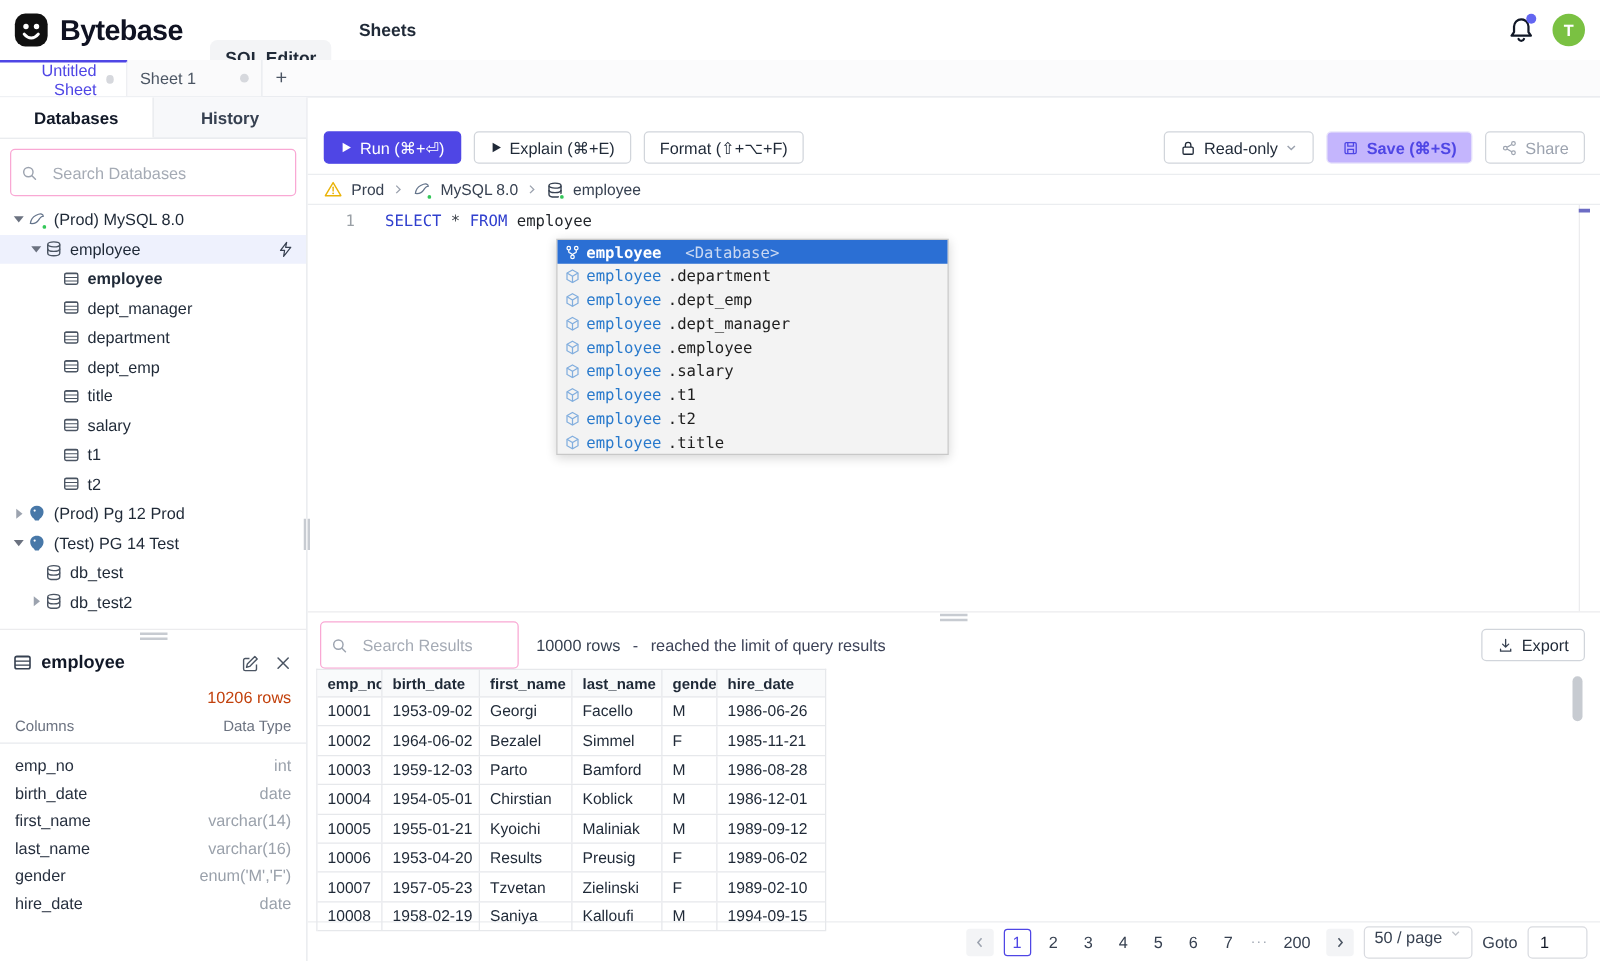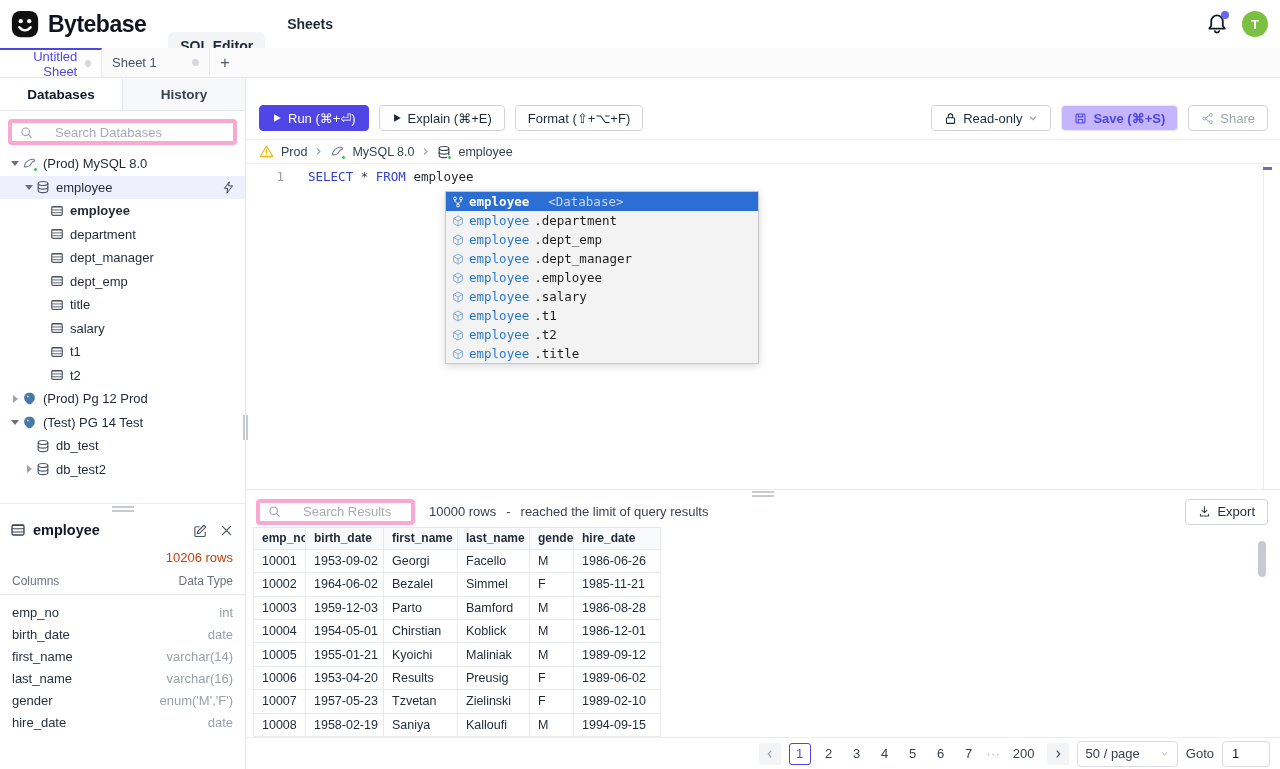--- a/index.html
+++ b/index.html
@@ -33,21 +33,21 @@
   .body { flex:1; display:flex; min-height:0; }
 
   
   .sidebar { width:246px; border-right:1px solid #e5e7eb; display:flex; flex-direction:column; position:relative; background:#fff; }
   .side-tabs { display:flex; height:33px; border-bottom:1px solid #e5e7eb; background:#f7f8fa; flex:none; }
   .side-tab { flex:1; display:flex; align-items:center; justify-content:center; font-size:13.5px; font-weight:600;
     color:#374151; cursor:pointer; border-right:1px solid #e5e7eb; }
   .side-tab:last-child { border-right:none; }
   .side-tab.active { background:#fff; color:#111827; }
   .side-search { padding:8px 8px 5px 8px; flex:none; }
-  .search-box { display:flex; align-items:center; gap:22px; border:4px solid #f9a8d4; border-radius:4px; height:26px; padding:0 8px; background:#fff; }
+  .search-box { display:flex; align-items:center; gap:12px; border:1px solid #f9a8d4; border-radius:4px; height:38px; padding:0 8px; background:#fff; }
   .search-box input { border:none; outline:none; flex:1; font-size:13px; color:#374151; font-family:"Liberation Sans",sans-serif; min-width:0; }
   .search-box input::placeholder { color:#a5abb5; }
   .tree { flex:1; overflow:hidden; padding-top:2px; }
   .tree-row { display:flex; align-items:center; height:23.5px; font-size:13px; color:#1f2937; cursor:pointer; }
   .tree-row .caret-box { width:14px; display:flex; justify-content:center; flex:none; }
   .tree-row .t-icon { margin-right:6px; flex:none; display:flex; color:#4b5563; }
   .lvl0 { padding-left:8px; } .lvl1 { padding-left:22px; } .lvl2 { padding-left:50px; }
   .tree-row.selected { background:#eef1fd; }
   .tree-row.bold .t-label { font-weight:bold; }
   .caret-down { width:0;height:0;border-left:4px solid transparent;border-right:4px solid transparent;border-top:5px solid #6b7280; }
@@ -121,21 +121,21 @@
   .res-thumb { position:absolute; right:14px; top:44px; width:8px; height:36px; border-radius:4px; background:#c7cbd1; }
 
   .pagination { height:32px; border-top:1px solid #ebedf0; display:flex; align-items:center; justify-content:flex-end;
     gap:8px; padding-right:10px; font-size:13px; color:#374151; }
   .pg-box { width:22px; height:22px; border-radius:3px; display:flex; align-items:center; justify-content:center; cursor:pointer; }
   .pg-nav { background:#f3f4f6; color:#9ca3af; }
   .pg-nav.enabled { color:#4b5563; }
   .pg-num { cursor:pointer; width:20px; text-align:center; }
   .pg-cur { border:1px solid #4f46e5; color:#4f46e5; background:#fff; }
   .pg-ell { color:#9ca3af; letter-spacing:1px; font-size:11px; }
-  .pg-size { display:flex; align-items:center; gap:20px; height:26px; border:1px solid #d9dbe0; border-radius:4px; padding:0 8px; cursor:pointer; }
+  .pg-size { display:flex; align-items:flex-start; gap:6px; height:26px; border:1px solid #d9dbe0; border-radius:4px; padding:0 8px; cursor:pointer; }
   .pg-goto-in { width:48px; height:26px; border:1px solid #d9dbe0; border-radius:4px; padding:0 9px; font-size:13px; color:#111827; outline:none; font-family:"Liberation Sans",sans-serif; }
   svg { display:block; }
 </style>
 </head>
 <body>
 
 <div class="app">
 
   <header class="topbar">
     <div class="brand">
@@ -237,30 +237,30 @@
             </span>
           <span class="t-label">employee</span>
         </div>
         <div class="tree-row lvl2">
           <span class="t-icon">
               <svg width="14" height="14" viewBox="0 0 16 16">
                 <rect x="2" y="3" width="12" height="10" rx="1.5" fill="none" stroke="currentColor" stroke-width="1.3"></rect>
                 <path d="M2 6.8h12M2 10h12M2 3.4h12" stroke="currentColor" stroke-width="1"></path>
               </svg>
             </span>
+          <span class="t-label">dept_manager</span>
+        </div>
+        <div class="tree-row lvl2">
+          <span class="t-icon">
+              <svg width="14" height="14" viewBox="0 0 16 16">
+                <rect x="2" y="3" width="12" height="10" rx="1.5" fill="none" stroke="currentColor" stroke-width="1.3"></rect>
+                <path d="M2 6.8h12M2 10h12M2 3.4h12" stroke="currentColor" stroke-width="1"></path>
+              </svg>
+            </span>
           <span class="t-label">department</span>
-        </div>
-        <div class="tree-row lvl2">
-          <span class="t-icon">
-              <svg width="14" height="14" viewBox="0 0 16 16">
-                <rect x="2" y="3" width="12" height="10" rx="1.5" fill="none" stroke="currentColor" stroke-width="1.3"></rect>
-                <path d="M2 6.8h12M2 10h12M2 3.4h12" stroke="currentColor" stroke-width="1"></path>
-              </svg>
-            </span>
-          <span class="t-label">dept_manager</span>
         </div>
         <div class="tree-row lvl2">
           <span class="t-icon">
               <svg width="14" height="14" viewBox="0 0 16 16">
                 <rect x="2" y="3" width="12" height="10" rx="1.5" fill="none" stroke="currentColor" stroke-width="1.3"></rect>
                 <path d="M2 6.8h12M2 10h12M2 3.4h12" stroke="currentColor" stroke-width="1"></path>
               </svg>
             </span>
           <span class="t-label">dept_emp</span>
         </div>

